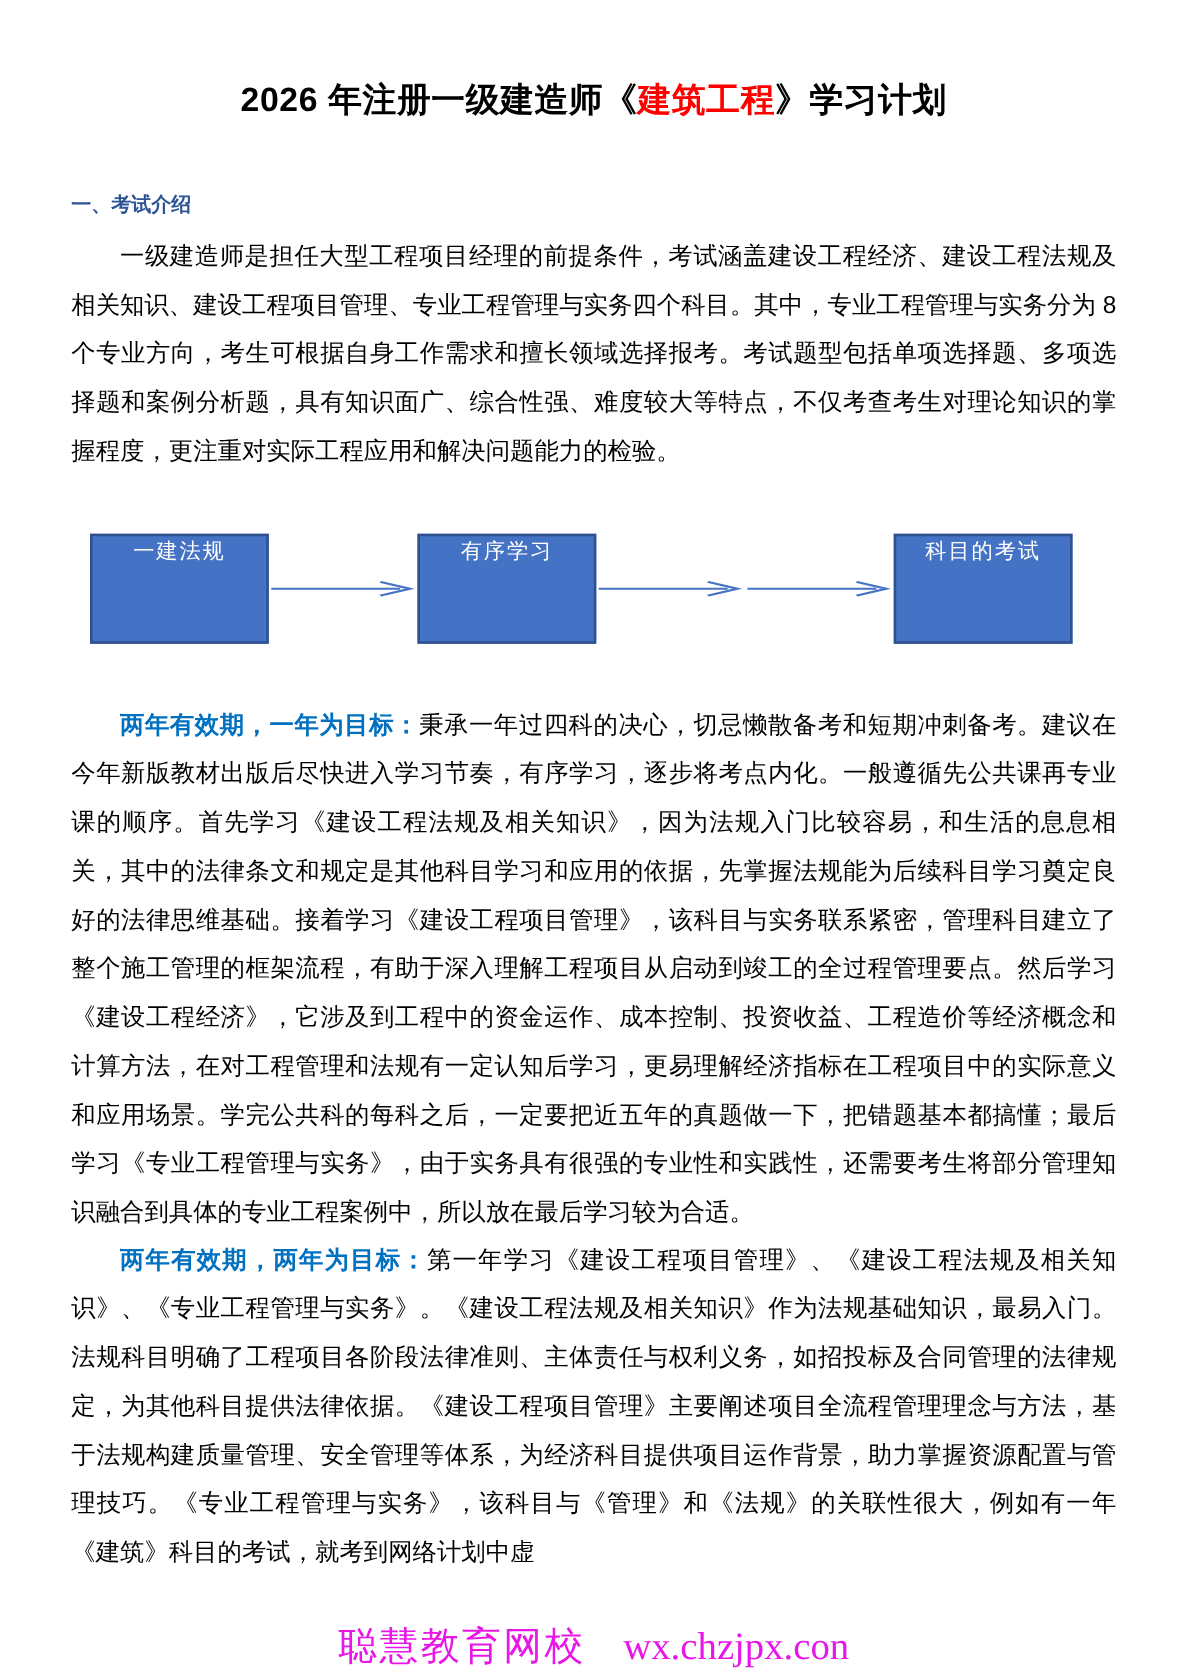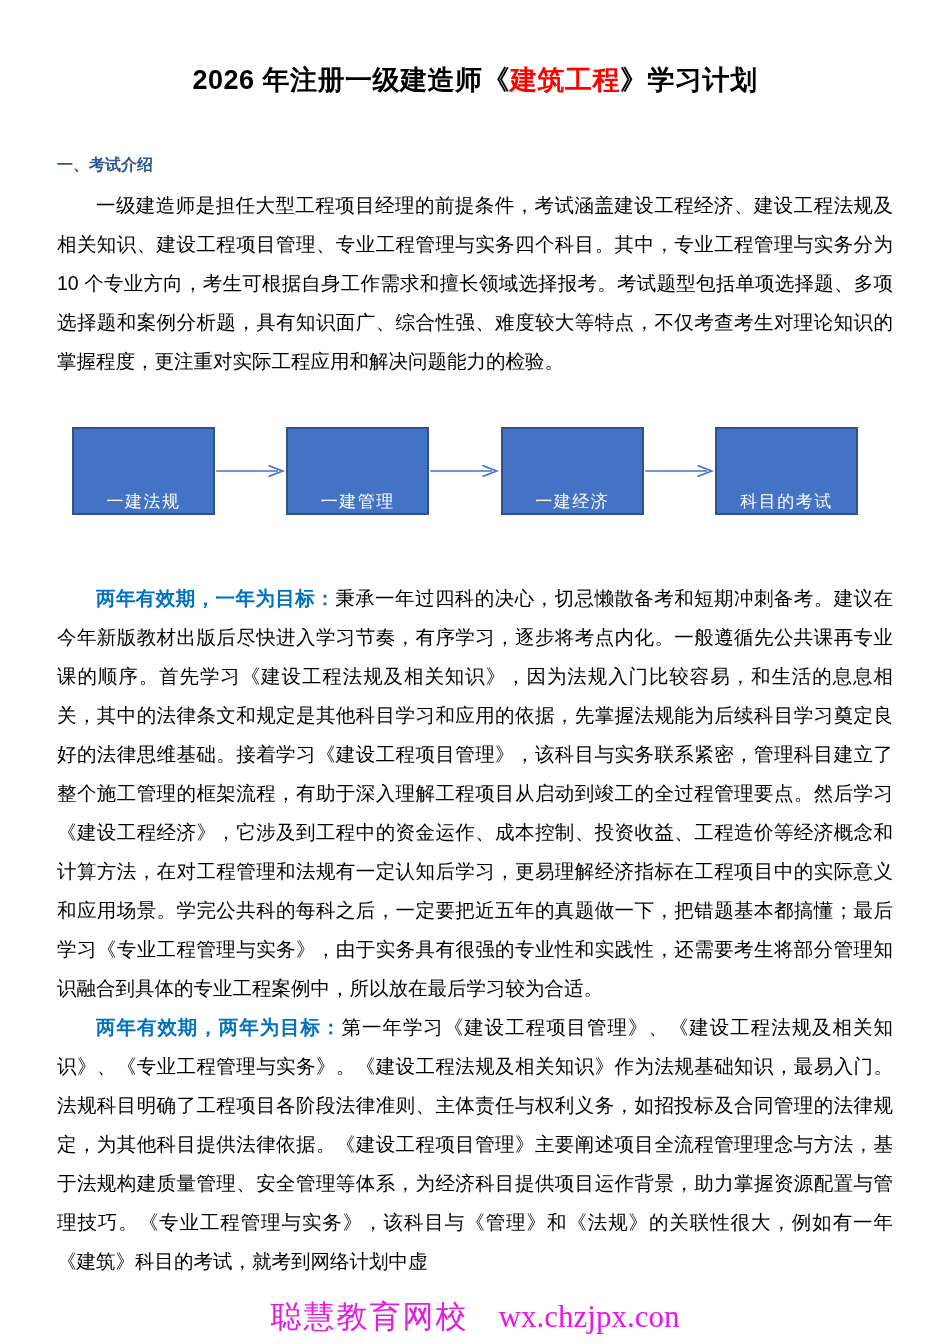--- a/index.html
+++ b/index.html
@@ -54,39 +54,39 @@
     align-items: center;
     width: 786px;
     margin: 46px 0 0 15px;
   }
   .fbox {
     flex: 0 0 143px;
     height: 88px;
     background: #4472C4;
     border: 2px solid #2F528F;
     display: flex;
-    align-items: flex-end;
+    align-items: flex-start;
     justify-content: center;
   }
   .fbox-label {
     color: #ffffff;
     font-family: "Liberation Serif", serif;
     font-size: 17px;
     letter-spacing: 1.5px;
     white-space: nowrap;
   }
   .farrow {
     flex: 1 1 auto;
     height: 16px;
     min-width: 40px;
   }
   .farrow svg { width: 100%; height: 100%; display: block; }
 
-  .para-goal1 { margin-top: 64px; }
-  .para-goal2 { margin-top: 0; }
+  .para-goal1 { margin-top: 46px; }
+  .para-goal2 { margin-top: 0; font-family: Liberation Mono, monospace; }
 
   .footer {
     position: absolute;
     left: 0;
     bottom: 6px;
     width: 100%;
     text-align: center;
     font-family: "Liberation Serif", serif;
     font-size: 31px;
     color: #E817E8;
@@ -96,44 +96,41 @@
 </style>
 </head>
 <body>
 
 <div class="page">
 
   <h1 class="title"><span>2026 年注册一级建造师《</span><span class="hl">建筑工程</span><span>》学习计划</span></h1>
 
   <h2 class="h2 h2-intro">一、考试介绍</h2>
 
-  <p class="body-p">一级建造师是担任大型工程项目经理的前提条件，考试涵盖建设工程经济、建设工程法规及相关知识、建设工程项目管理、专业工程管理与实务四个科目。其中，专业工程管理与实务分为 10 个专业方向，考生可根据自身工作需求和擅长领域选择报考。考试题型包括单项选择题、多项选择题和案例分析题，具有知识面广、综合性强、难度较大等特点，不仅考查考生对理论知识的掌握程度，更注重对实际工程应用和解决问题能力的检验。</p>
+  <p class="body-p">一级建造师是担任大型工程项目经理的前提条件，考试涵盖建设工程经济、建设工程法规及相关知识、建设工程项目管理、专业工程管理与实务四个科目。其中，专业工程管理与实务分为 8 个专业方向，考生可根据自身工作需求和擅长领域选择报考。考试题型包括单项选择题、多项选择题和案例分析题，具有知识面广、综合性强、难度较大等特点，不仅考查考生对理论知识的掌握程度，更注重对实际工程应用和解决问题能力的检验。</p>
 
 
   <div class="flow">
     <div class="fbox">
       <span class="fbox-label">一建法规</span>
     </div>
     <div class="farrow">
       <svg viewBox="0 0 60 16" preserveAspectRatio="none" aria-hidden="true">
         <line x1="1" y1="8" x2="53" y2="8" stroke="#4472C4" stroke-width="1.6"></line>
         <polyline points="45,2.5 57,8 45,13.5" fill="none" stroke="#4472C4" stroke-width="1.6"></polyline>
       </svg>
     </div>
     <div class="fbox">
-      <span class="fbox-label">一建管理</span>
+      <span class="fbox-label">有序学习</span>
     </div>
     <div class="farrow">
       <svg viewBox="0 0 60 16" preserveAspectRatio="none" aria-hidden="true">
         <line x1="1" y1="8" x2="53" y2="8" stroke="#4472C4" stroke-width="1.6"></line>
         <polyline points="45,2.5 57,8 45,13.5" fill="none" stroke="#4472C4" stroke-width="1.6"></polyline>
       </svg>
-    </div>
-    <div class="fbox">
-      <span class="fbox-label">一建经济</span>
     </div>
     <div class="farrow">
       <svg viewBox="0 0 60 16" preserveAspectRatio="none" aria-hidden="true">
         <line x1="1" y1="8" x2="53" y2="8" stroke="#4472C4" stroke-width="1.6"></line>
         <polyline points="45,2.5 57,8 45,13.5" fill="none" stroke="#4472C4" stroke-width="1.6"></polyline>
       </svg>
     </div>
     <div class="fbox">
       <span class="fbox-label">科目的考试</span>
     </div>

